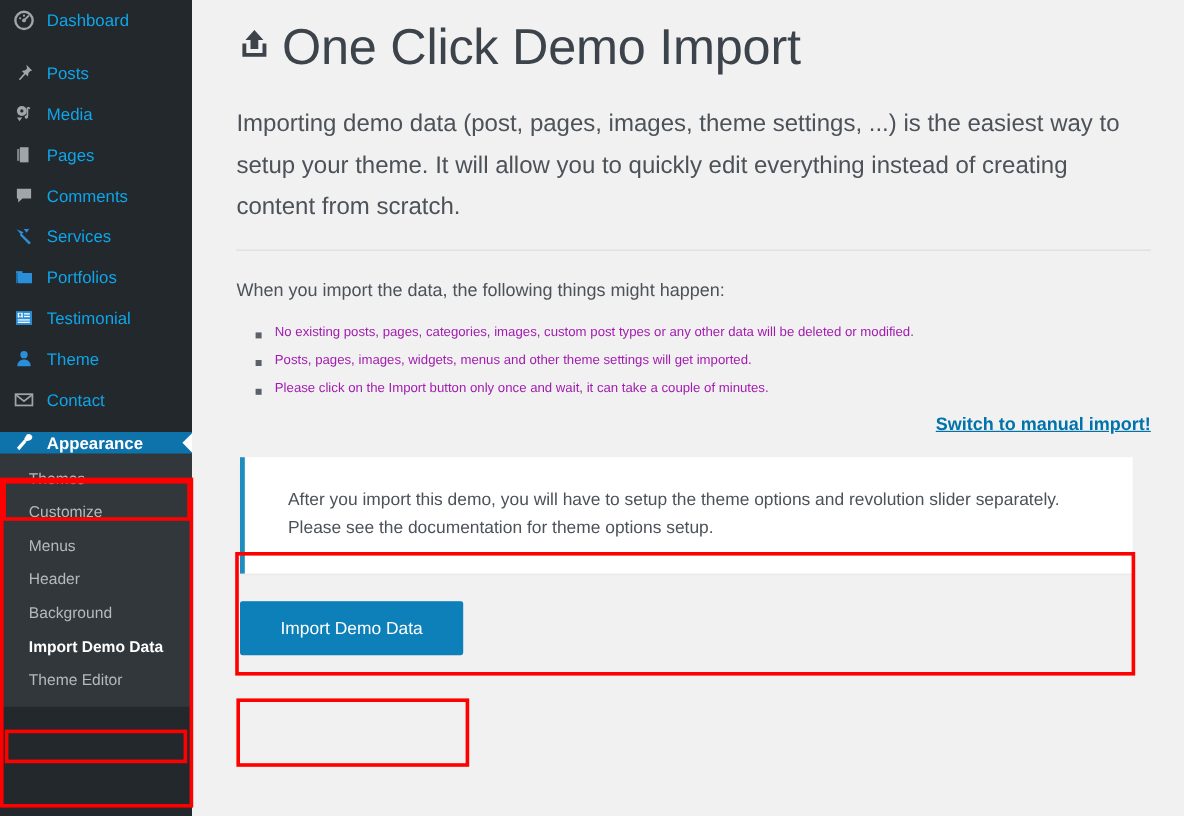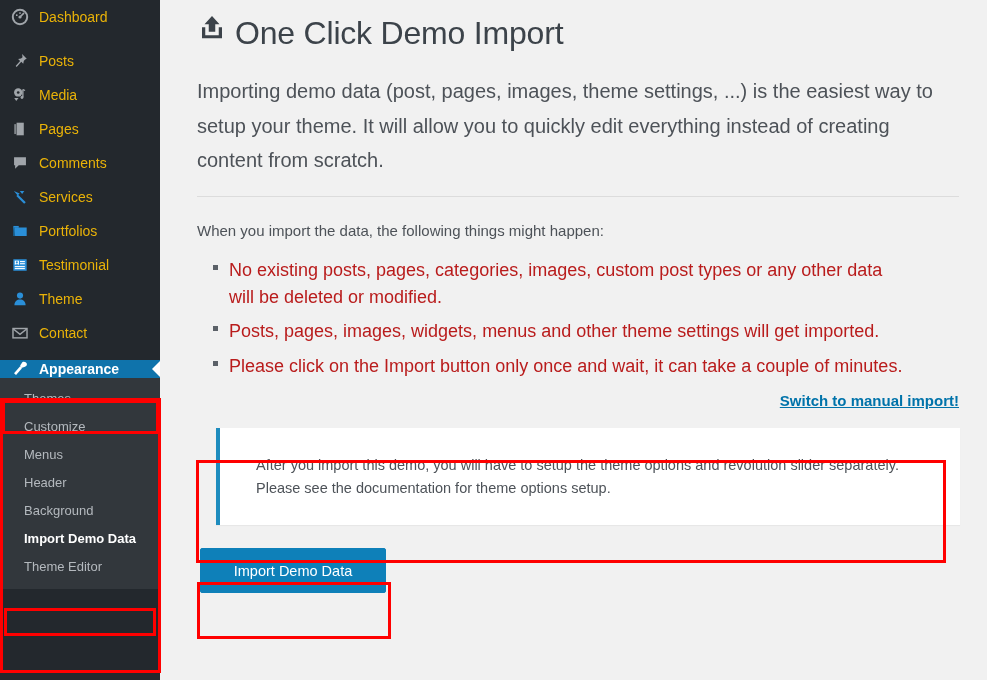--- a/index.html
+++ b/index.html
@@ -29,21 +29,21 @@
     background: #23282d;
     color: #b4b9be;
     overflow: hidden;
   }
 
   .menu-item {
     display: flex;
     align-items: center;
     height: 34px;
     padding-left: 10px;
-    color: #eab308;
+    color: #0ea5e9;
     font-size: 14px;
     line-height: 34px;
     white-space: nowrap;
     cursor: pointer;
   }
   .menu-item .mi-label { padding-left: 9px; }
 
   .menu-item.sep-top { margin-top: 10px; }
 
   .menu-icon {
@@ -115,21 +115,21 @@
     background: #f1f1f1;
     padding: 14px 28px 0 37px;
     overflow: hidden;
   }
 
   .page-title {
     display: flex;
     align-items: flex-start;
     gap: 8px;
     color: #3c434a;
-    font-size: 32px;
+    font-size: 42px;
     font-weight: 400;
     letter-spacing: -0.2px;
     margin-bottom: 22px;
     line-height: 1.2;
   }
   .title-icon { flex: 0 0 auto; display: block; }
 
   .intro-text {
     font-size: 20px;
     line-height: 1.72;
@@ -151,23 +151,23 @@
     margin-bottom: 14px;
   }
 
   ul.happen-list {
     list-style: none;
     margin: 0 0 10px 14px;
     padding: 0;
   }
   ul.happen-list li {
     position: relative;
-    font-size: 18px;
+    font-size: 11px;
     line-height: 1.52;
-    color: #b91c1c;
+    color: #a21caf;
     padding-left: 18px;
     margin-bottom: 7px;
     max-width: 700px;
   }
   ul.happen-list li::before {
     content: "";
     position: absolute;
     left: 2px;
     top: 8px;
     width: 5px;
@@ -192,21 +192,21 @@
   .notice-box {
     position: relative;
     background: #ffffff;
     border-left: 4px solid #1e8cbe;
     min-height: 97px;
     display: flex;
     align-items: center;
     padding: 14px 18px 14px 36px;
     margin-right: 0;
     width: 744px;
-    margin-left: 19px;
+    margin-left: 3px;
     box-shadow: 0 1px 1px rgba(0,0,0,0.04);
   }
   .notice-box p {
     font-size: 14.5px;
     line-height: 1.58;
     color: #4d5258;
     max-width: 690px;
   }
 
   

